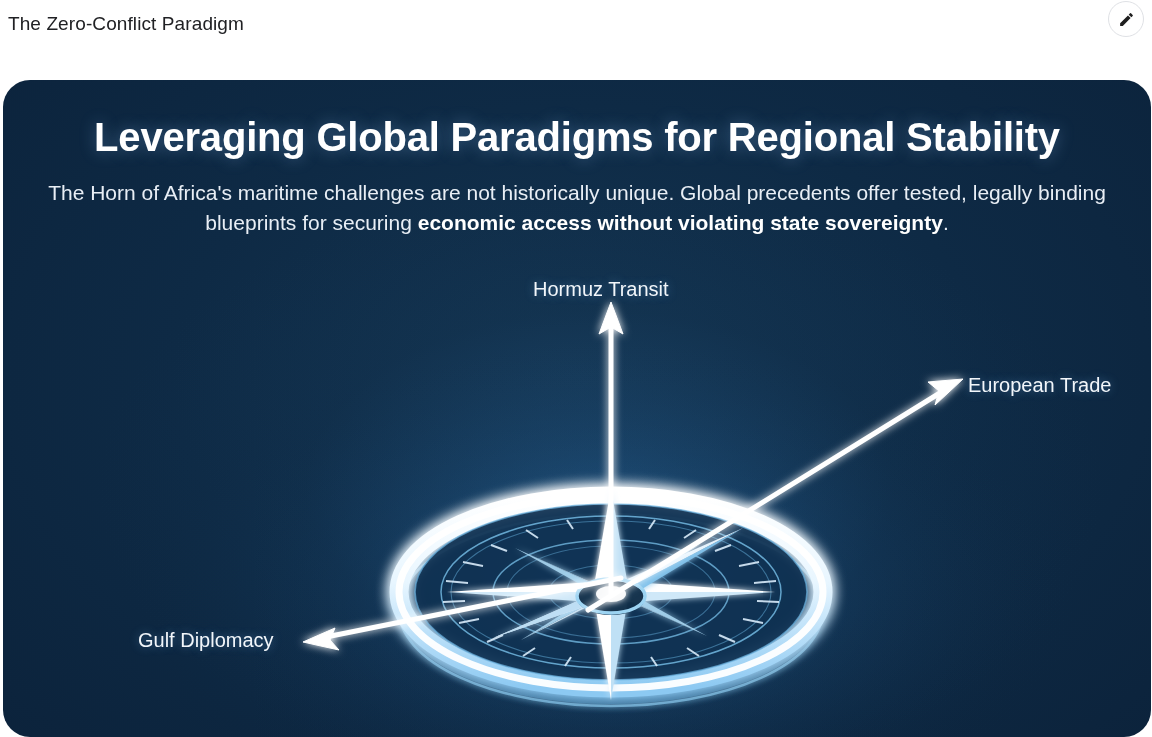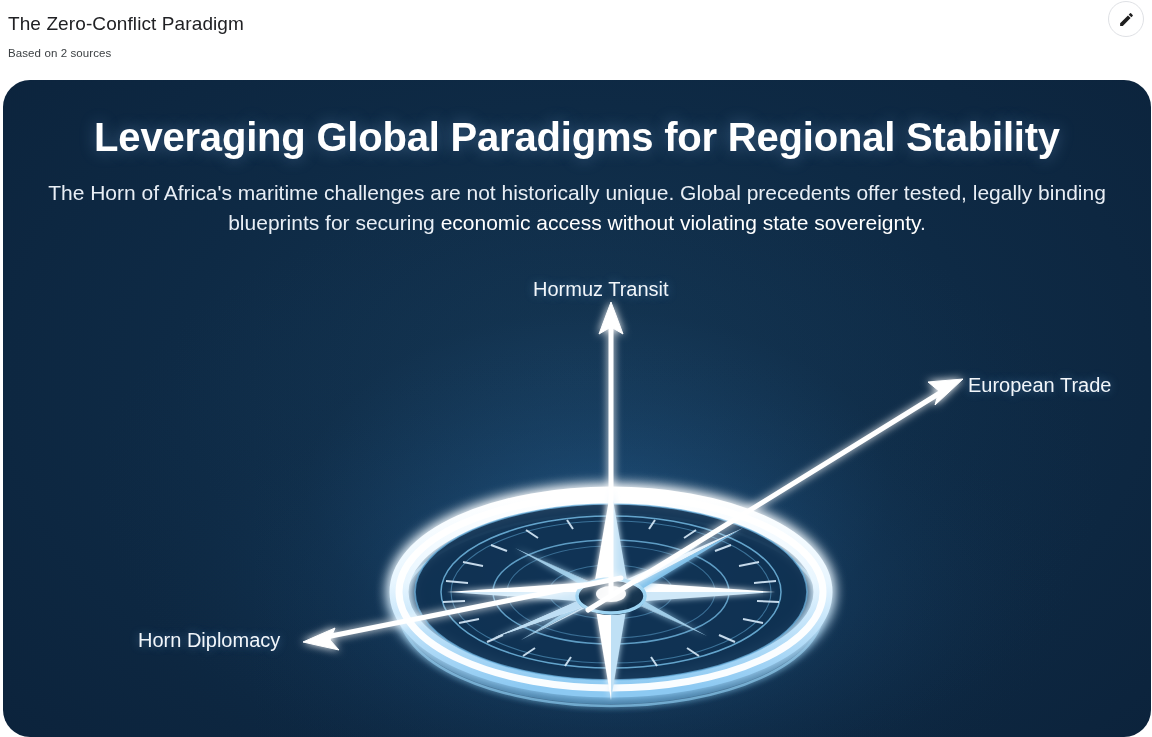--- a/index.html
+++ b/index.html
@@ -88,21 +88,21 @@
     top: 98px;
     left: 50%;
     transform: translateX(-50%);
     width: 1060px;
     text-align: center;
     font-size: 21px;
     line-height: 30px;
     color: #e8eef5;
     font-weight: 400;
   }
-  .slide-subtitle b { color: #ffffff; font-weight: normal; }
+  .slide-subtitle b { color: #ffffff; font-weight: bold; }
 
   
   .compass-stage {
     position: absolute;
     left: 0;
     top: 0;
     width: 1148px;
     height: 523px;
   }
   .compass-svg { position: absolute; left: 0; top: 0; }
@@ -117,21 +117,20 @@
   }
   .callout-hormuz { left: 530px; top: 198px; }
   .callout-europe { left: 965px; top: 294px; }
   .callout-gulf   { left: 135px; top: 549px; }
 </style>
 </head>
 <body>
 
 <div class="app-header">
   <div class="doc-title">The Zero-Conflict Paradigm</div>
-  <div class="doc-subtitle">Based on 2 sources</div>
 
   <button class="edit-button" title="Edit">
     <span>
       <svg width="17" height="17" viewBox="0 0 24 24" aria-hidden="true">
         <path d="M3 17.25V21h3.75L17.81 9.94l-3.75-3.75L3 17.25zM20.71 7.04a1 1 0 0 0 0-1.41l-2.34-2.34a1 1 0 0 0-1.41 0l-1.83 1.83 3.75 3.75 1.83-1.83z" fill="#1f1f1f"></path>
       </svg>
     </span>
   </button>
 </div>
 
@@ -294,15 +293,15 @@
 
         <g>
           <line x1="618" y1="498" x2="318" y2="558" stroke-width="5" stroke-linecap="round"></line>
           <path d="M 300 562 L 332 548 L 327 560 L 336 570 Z"></path>
         </g>
       </g>
     </svg>
 
     <div class="callout callout-hormuz">Hormuz Transit</div>
     <div class="callout callout-europe">European Trade</div>
-    <div class="callout callout-gulf">Horn Diplomacy</div>
+    <div class="callout callout-gulf">Gulf Diplomacy</div>
   </div>
 </div>
 
 </body></html>

